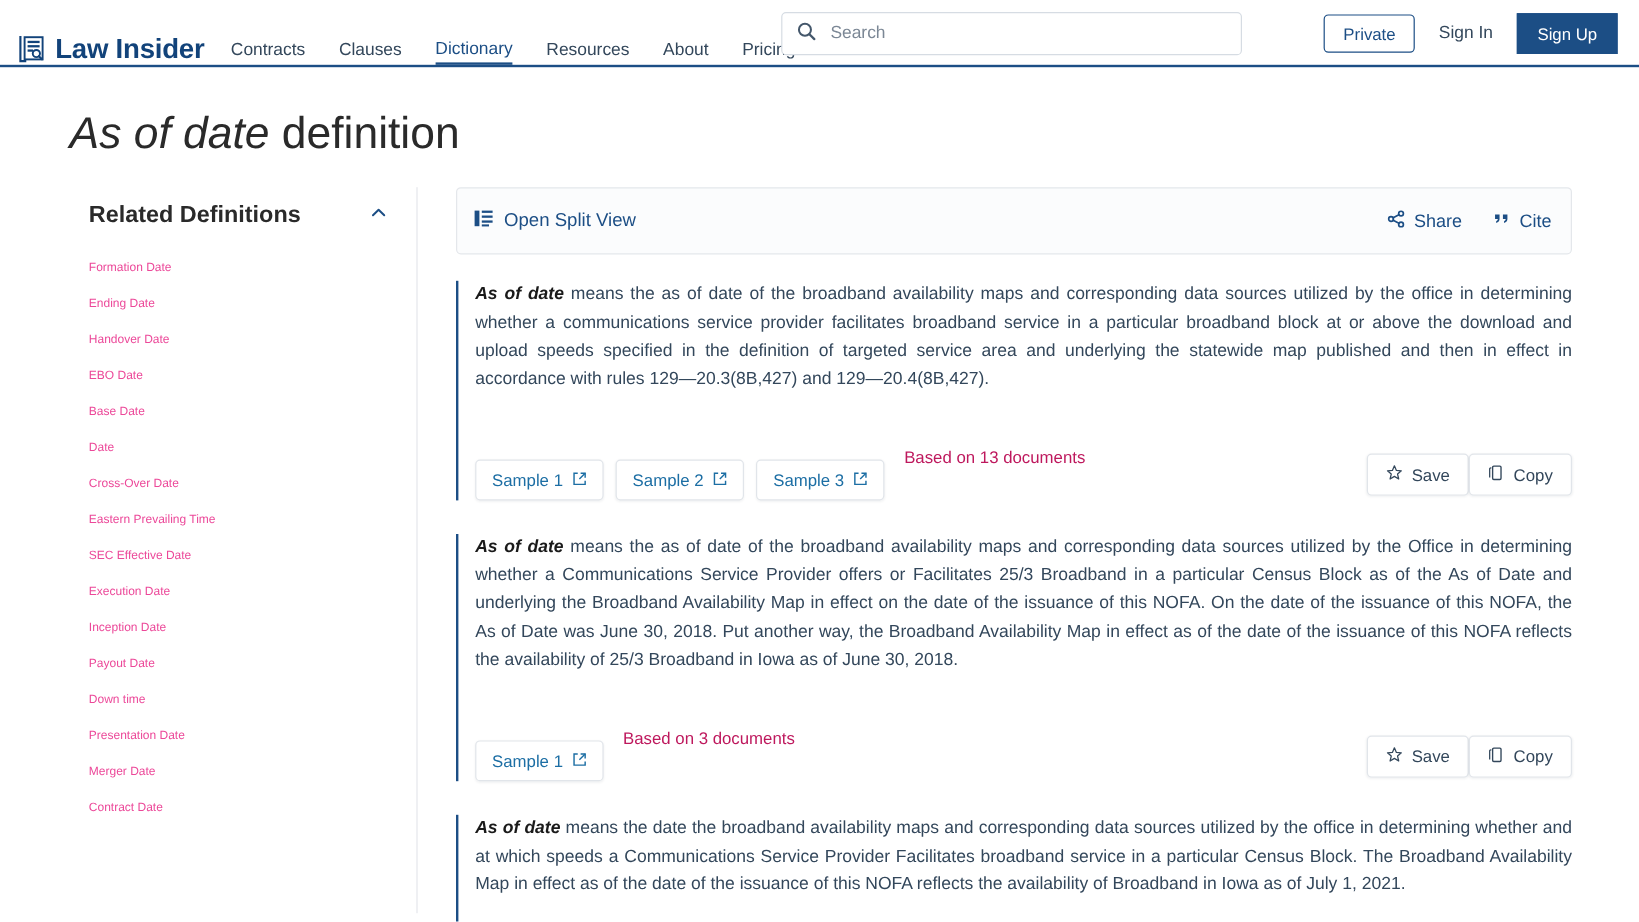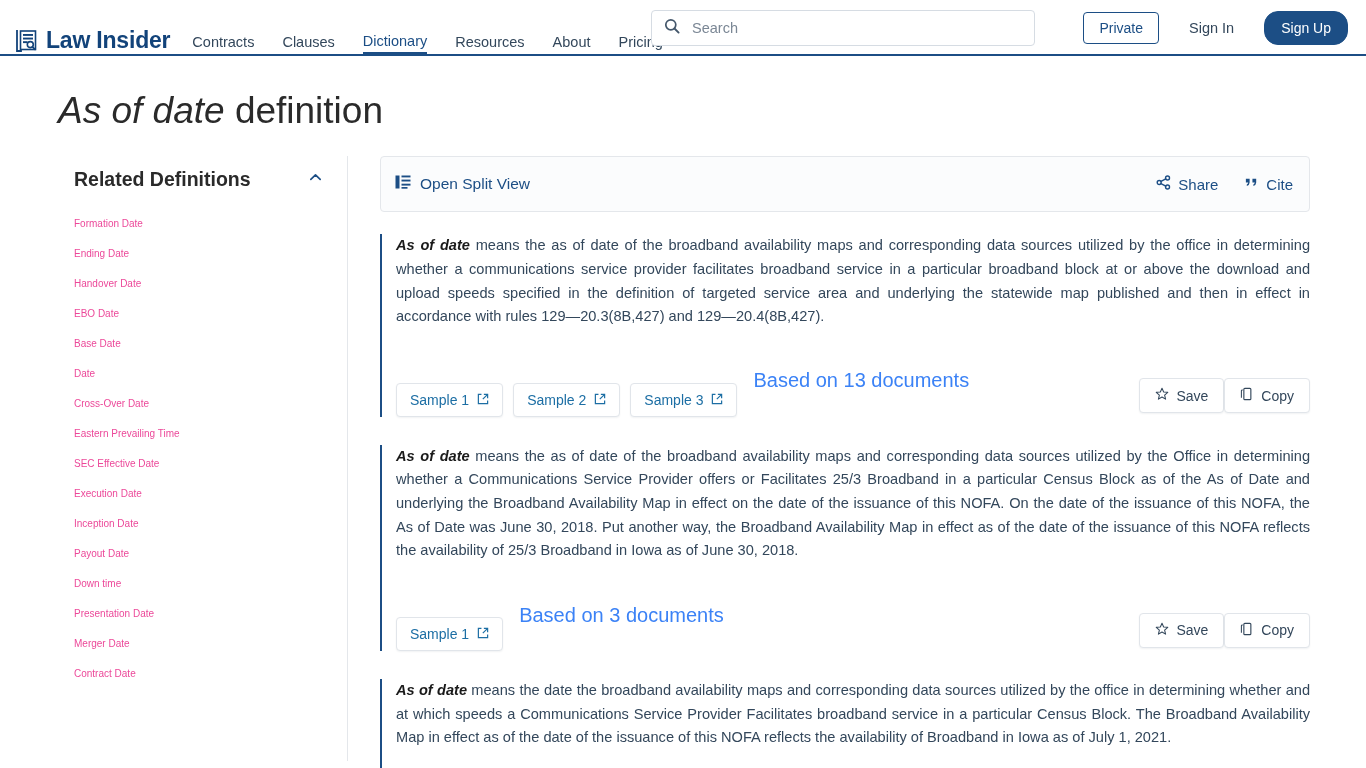--- a/index.html
+++ b/index.html
@@ -74,21 +74,21 @@
     width: 100%;
     background: transparent;
   }
   .search-input::placeholder { color: #7b8795; }
   .header-right {
     position: absolute;
     right: 18px;
     top: 11px;
     display: flex;
     align-items: center;
-    gap: 26px;
+    gap: 16px;
   }
   .btn-private {
     border: 1px solid #1c4e85;
     color: #1c4e85;
     background: #fff;
     border-radius: 4px;
     font-size: 14px;
     padding: 7px 15px;
     cursor: pointer;
     font-family: "Liberation Sans", sans-serif;
@@ -101,21 +101,21 @@
     border: none;
     cursor: pointer;
     padding: 7px 4px;
     font-family: "Liberation Sans", sans-serif;
     white-space: nowrap;
   }
   .btn-signup {
     background: #1c4e85;
     color: #ffffff;
     border: 1px solid #1c4e85;
-    border-radius: 14px;
+    border-radius: 0;
     font-size: 14px;
     padding: 8px 16px;
     cursor: pointer;
     font-family: "Liberation Sans", sans-serif;
     white-space: nowrap;
   }
 
   
   .page-title {
     margin: 0;
@@ -245,22 +245,22 @@
     padding: 8px 13px;
     font-size: 14px;
     color: #1c6ea4;
     cursor: pointer;
     box-shadow: 0 1px 2px rgba(16,30,54,0.06);
     white-space: nowrap;
     font-family: "Liberation Sans", sans-serif;
     margin-top: 38px;
   }
   .based-on {
-    font-size: 20px;
-    color: #3b82f6;
+    font-size: 14px;
+    color: #be185d;
     margin-left: 6px;
     white-space: nowrap;
   }
   .actions-right {
     margin-left: auto;
     display: flex;
     align-items: flex-start;
     gap: 0;
     margin-top: 30px;
   }

